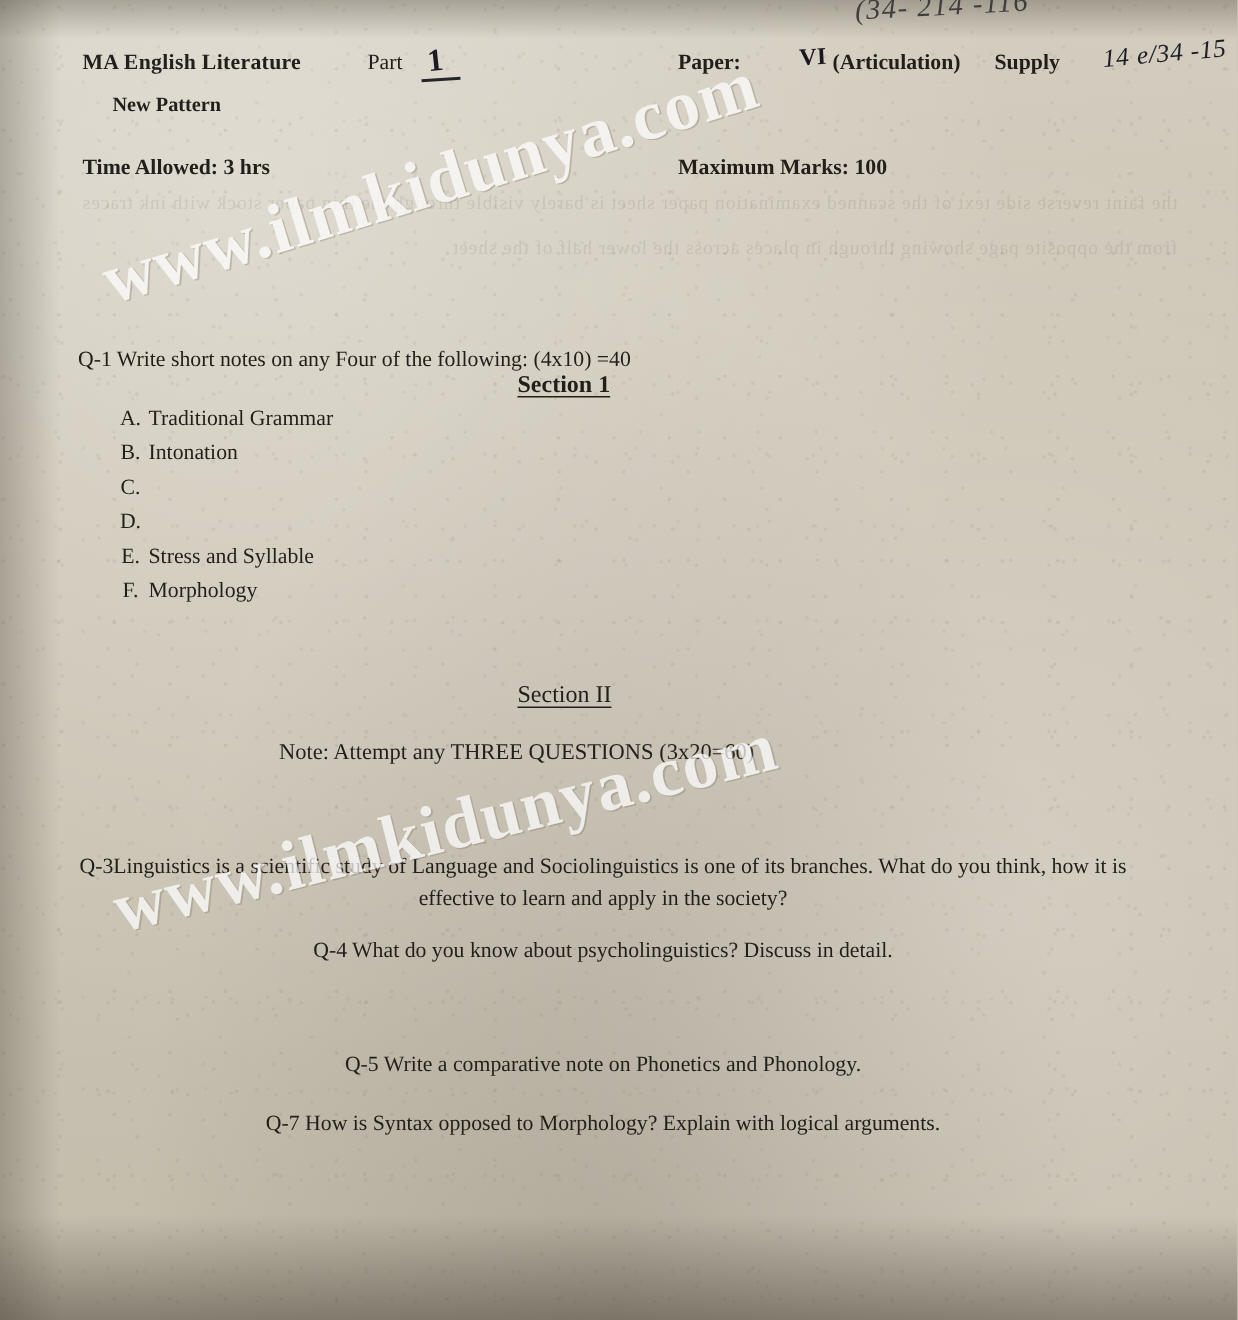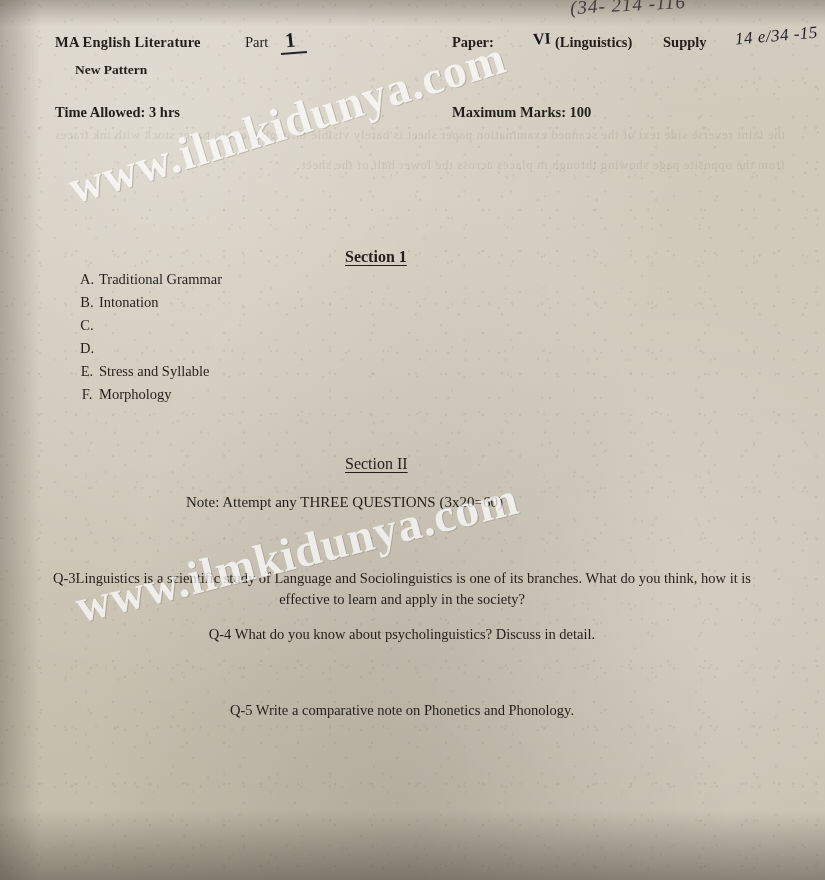--- a/index.html
+++ b/index.html
@@ -303,28 +303,29 @@
     <div class="hdr-handwrite-top">(34- 214 -116</div>
 
     <div class="hdr-line1">MA English Literature</div>
     <div class="hdr-part">Part</div>
     <div class="hdr-part-num">1</div>
     <div class="hdr-part-underline"></div>
     <div class="hdr-newpattern">New Pattern</div>
 
     <div class="hdr-paper-label">Paper:</div>
     <div class="hdr-paper-roman">VI</div>
-    <div class="hdr-paper-name">(Linguistics)</div>
+    <div class="hdr-paper-name">(Articulation)</div>
     <div class="hdr-supply">Supply</div>
     <div class="hdr-handwrite-date">14 e/34 -15</div>
 
     <div class="hdr-time">Time Allowed: 3 hrs</div>
     <div class="hdr-marks">Maximum Marks: 100</div>
 
     <div class="section-title" id="section1-title">Section 1</div>
+    <div class="q-line" id="q1">Q-1 Write short notes on any Four of the following: (4x10) =40</div>
 
     <div class="opt-list">
       <div class="opt-row">
         <span class="opt-letter">A.</span>
         <span class="opt-text">Traditional Grammar</span>
       </div>
       <div class="opt-row">
         <span class="opt-letter">B.</span>
         <span class="opt-text">Intonation</span>
       </div>
@@ -343,20 +344,21 @@
         <span class="opt-text">Morphology</span>
       </div>
     </div>
 
     <div class="section-title" id="section2-title">Section II</div>
     <div id="note-line">Note: Attempt any THREE QUESTIONS (3x20=60)</div>
 
     <div class="q-block" id="q3">Q-3Linguistics is a scientific study of Language and Sociolinguistics is one of its branches. What do you think, how it is effective to learn and apply in the society?</div>
     <div class="q-block" id="q4">Q-4 What do you know about psycholinguistics? Discuss in detail.</div>
     <div class="q-block" id="q5">Q-5 Write a comparative note on Phonetics and Phonology.</div>
+    <div class="q-block" id="q7">Q-7 How is Syntax opposed to Morphology? Explain with logical arguments.</div>
 
   </div>
 
   <div class="wm" id="wm-top">www.ilmkidunya.com</div>
   <div class="wm" id="wm-bottom">www.ilmkidunya.com</div>
 
   <div id="top-shadow"></div>
   <div id="left-shadow"></div>
   <div id="bottom-shadow"></div>
 </div>

